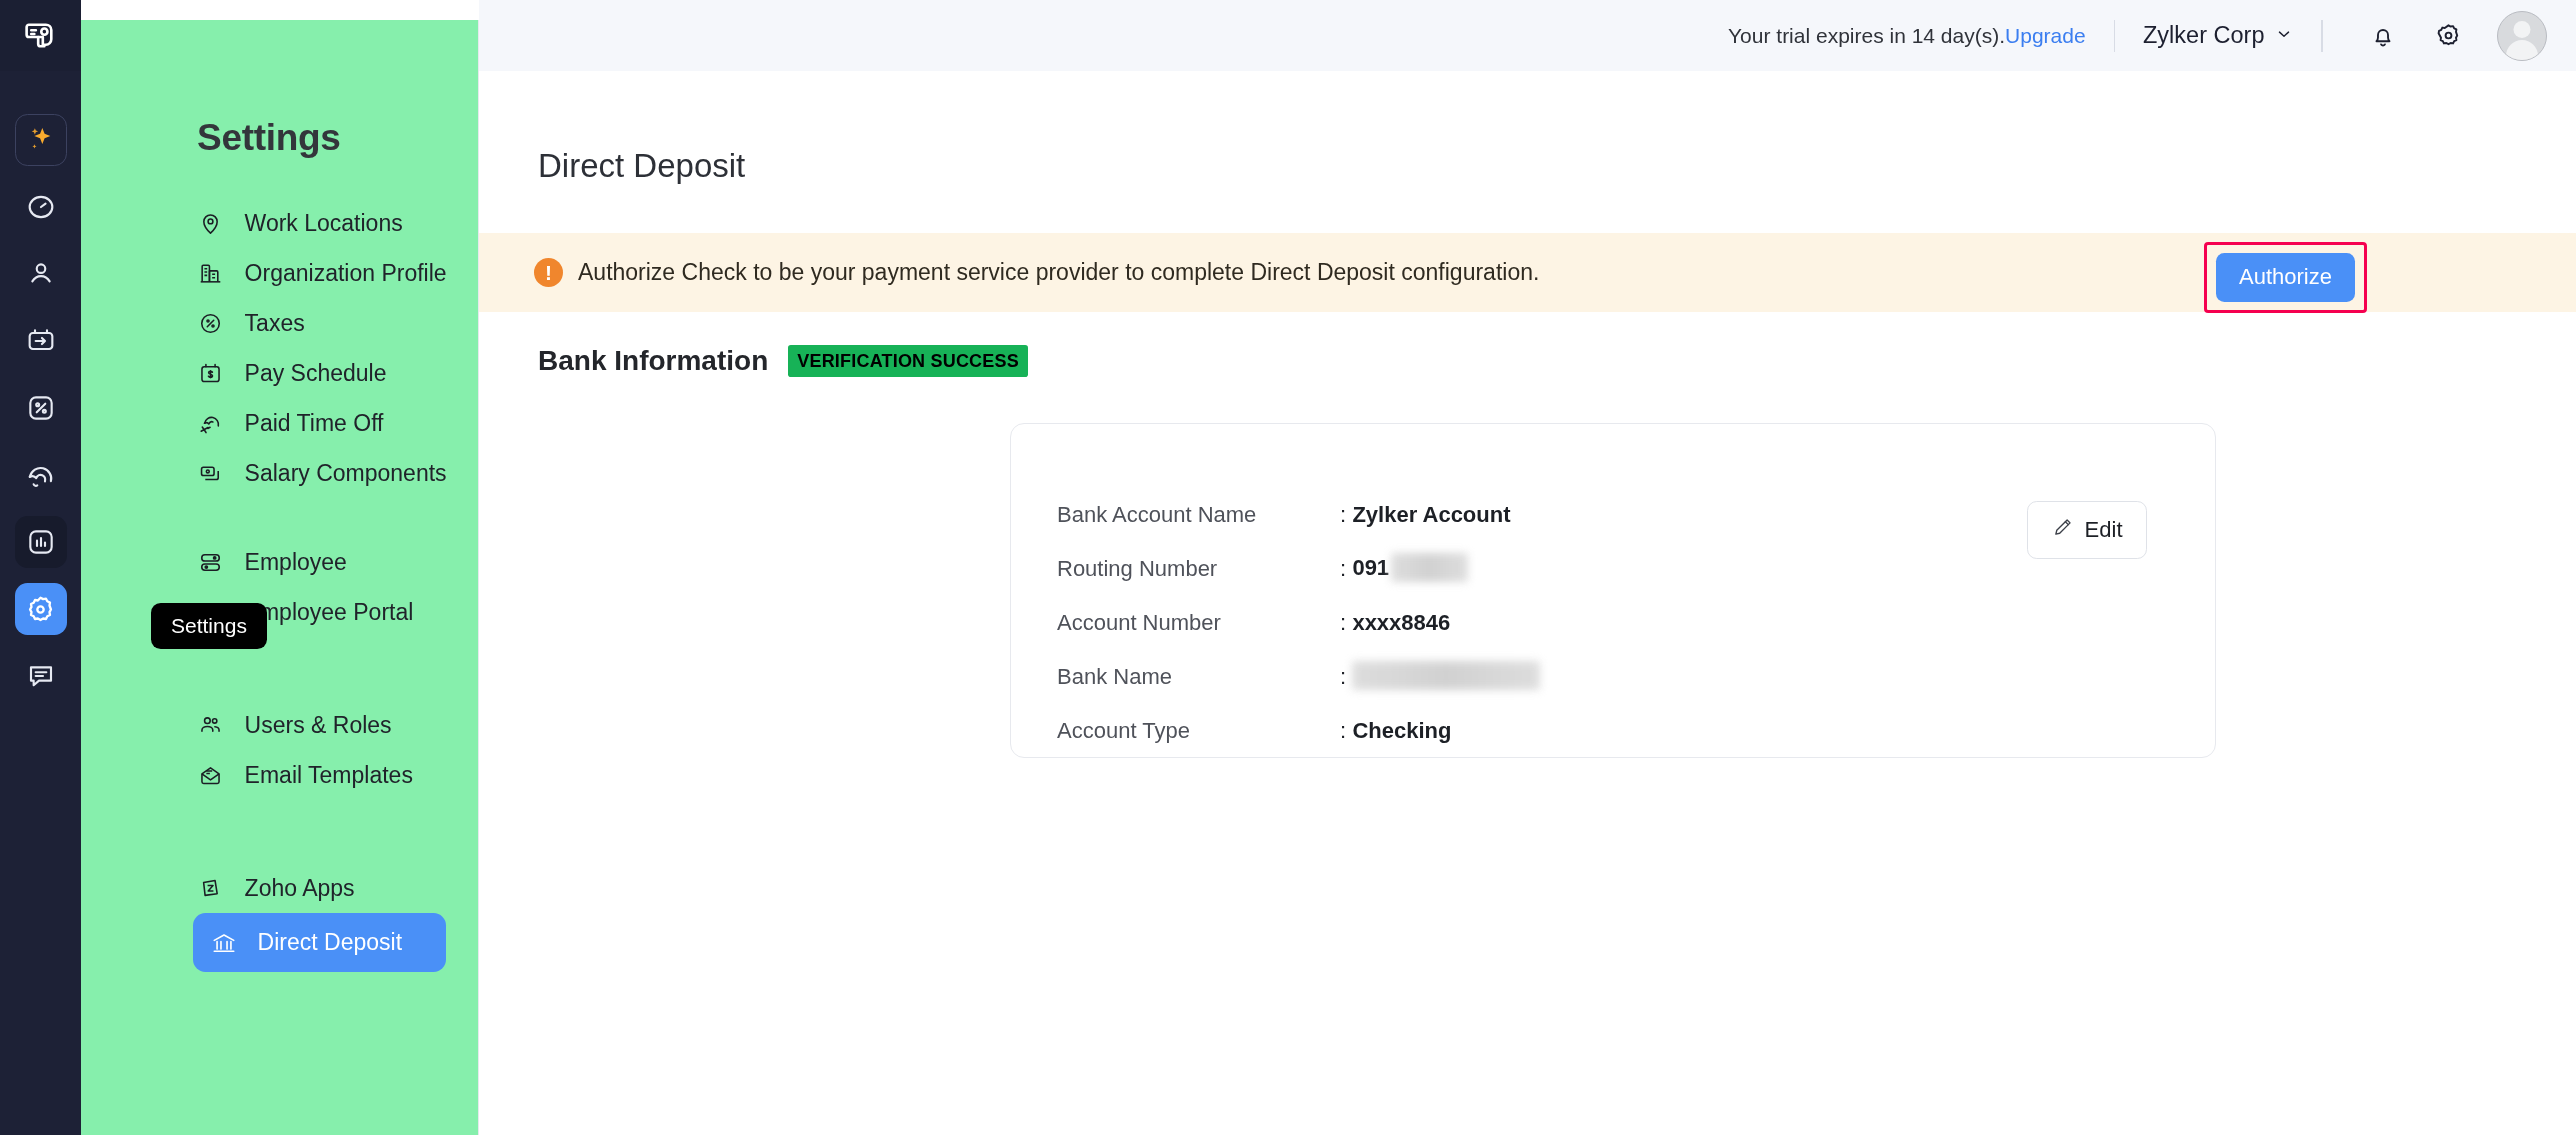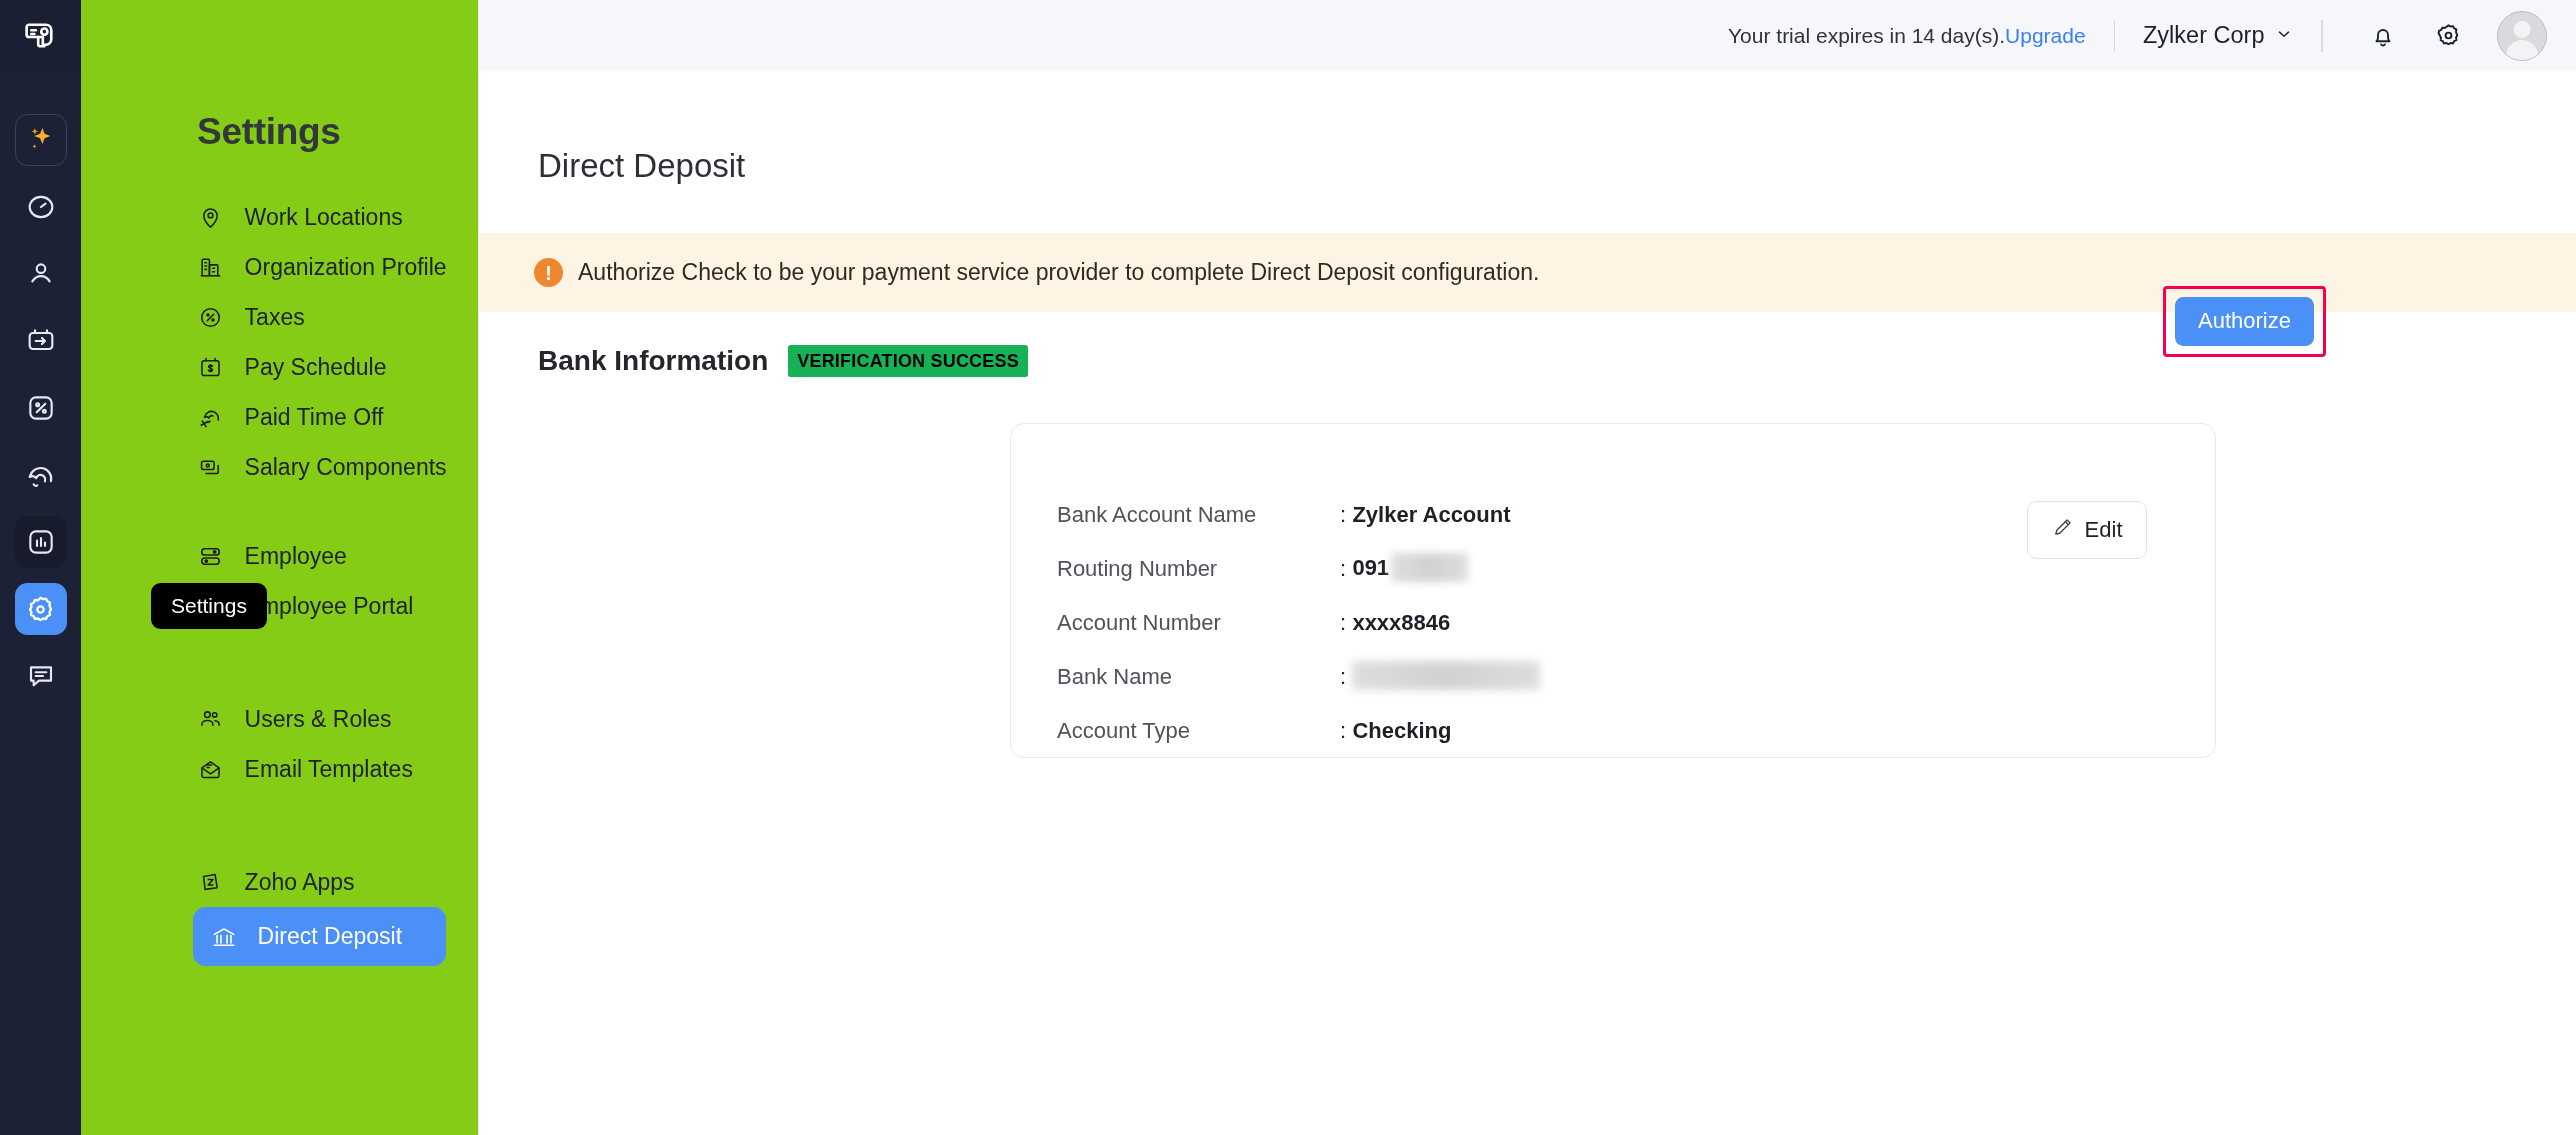--- a/index.html
+++ b/index.html
@@ -31,24 +31,25 @@
     border-radius: 12.4px; position: relative;
   }
   .rail-item.boxed { border: 1.4px solid #3c4260; }
   .rail-item.active-blue { background: #4a90f7; }
   .rail-item.dark-hover { background: #171b2c; }
   .rail svg { display: block; }
 
   
   .settings-pane {
     width: 398px; flex: 0 0 398px;
-    background: #84cc16;
+    background: #86efac;
     border-right: 1.4px solid #e6e8ee;
-    padding-top: 30px;
+    padding-top: 16px;
     position: relative;
+    margin-top: 20px;
   }
   .settings-title {
     font-size: 37px; font-weight: 700; color: #33363b;
     padding: 81px 0 0 116px; letter-spacing: -0.3px;
   }
   .nav-list { margin-top: 39px; }
   .nav-item {
     display: flex; align-items: center; gap: 20px;
     height: 50px; margin: 0 16.6px 0 99px;
     padding-left: 16.6px; border-radius: 9.7px;
@@ -126,24 +127,23 @@
   }
   .warn-ico {
     width: 29px; height: 29px; border-radius: 50%;
     background: #f0862d; color: #ffffff;
     display: flex; align-items: center; justify-content: center;
     font-size: 21px; font-weight: 700; flex: 0 0 29px;
     line-height: 1;
   }
   .banner-text { font-size: 23px; color: #2f2a20; margin-left: 15px; white-space: nowrap; }
   .authorize-wrap {
-    position: absolute; left: 1684px; top: 9px;
+    position: absolute; left: 1725px; top: 9px;
     border: 3.4px solid #f5004f; border-radius: 4.1px;
     padding: 7.6px 9px;
-    margin-top: 44px;
   }
   .authorize-btn {
     background: #4a90f7; color: #ffffff; border: none;
     font-family: inherit; font-size: 22px;
     padding: 11.7px 23px; border-radius: 8.3px; cursor: pointer;
     white-space: nowrap;
   }
   .bank-head-inner { display: flex; align-items: center; gap: 20px; padding-left: 59px; padding-top: 33px; }
   .bank-title { font-size: 28px; font-weight: 700; color: #24262b; white-space: nowrap; }
   .badge {

